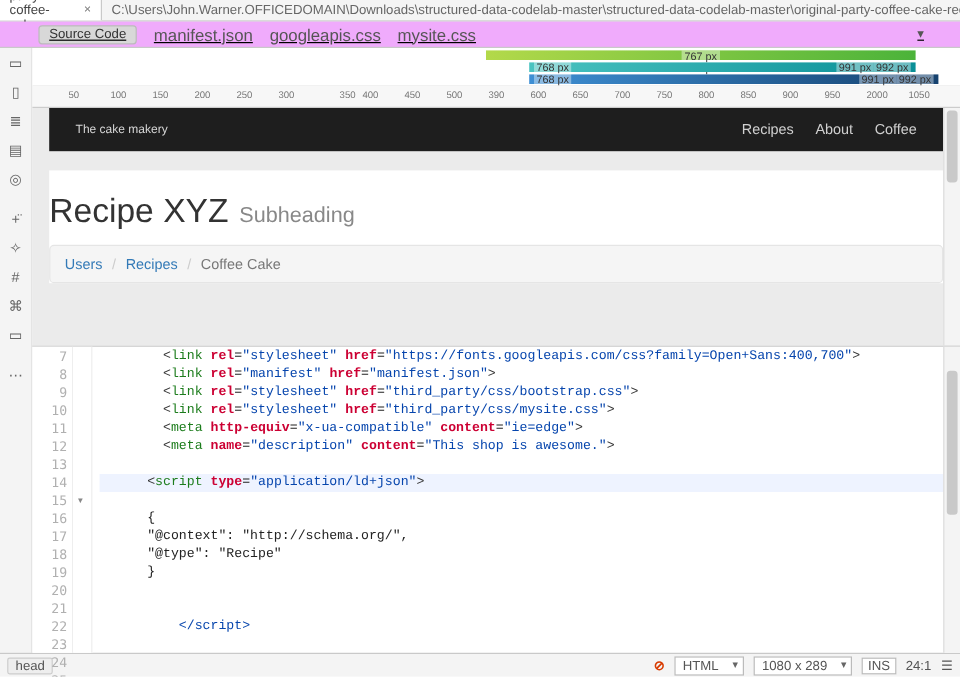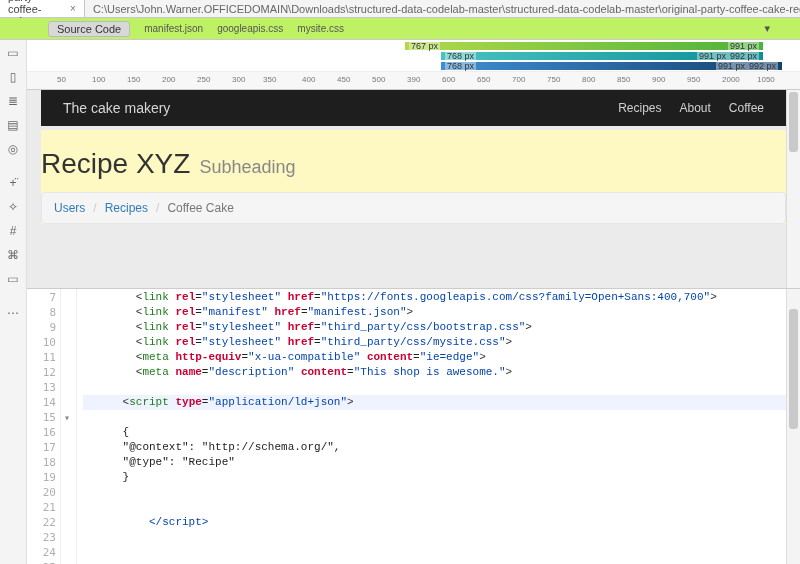--- a/index.html
+++ b/index.html
@@ -6,23 +6,23 @@
   html, body { width: 800px; height: 564px; overflow: hidden; font-family: "Segoe UI", Tahoma, sans-serif; font-size: 11px; background: #fff; }
   .app { display: flex; flex-direction: column; height: 100%; }
 
   
   .tabbar { height: 18px; background: #f4f4f4; border-bottom: 1px solid #c9c9c9; display: flex; align-items: stretch; }
   .tab { display: inline-flex; align-items: center; padding: 0 8px; border-right: 1px solid #c9c9c9; font-size: 11px; color: #444; gap: 4px; }
   .tab.active { background: #fff; }
   .tab .close { font-size: 10px; color: #777; }
 
   
-  .subtabs { height: 22px; background: #bef264; border-bottom: 1px solid #c9c9c9; display: flex; align-items: center; padding: 0 30px 0 48px; gap: 14px; }
+  .subtabs { height: 22px; background: #f0abfc; border-bottom: 1px solid #c9c9c9; display: flex; align-items: center; padding: 0 30px 0 32px; gap: 14px; text-decoration: underline; }
   .pill { background: #d8d8d8; border: 1px solid #bbb; border-radius: 3px; padding: 1px 8px; font-size: 11px; color: #333; }
-  .subtab-link { font-size: 10px; color: #555; }
+  .subtab-link { font-size: 14px; color: #555; }
   .filterbtn { margin-left: auto; color: #555; }
 
   
   .workrow { display: flex; flex: 1; min-height: 0; }
   .iconrail { width: 27px; background: #f4f4f4; border-right: 1px solid #e0e0e0; display: flex; flex-direction: column; align-items: center; gap: 10px; padding-top: 6px; }
   .ri { width: 16px; height: 14px; display: flex; align-items: center; justify-content: center; color: #666; font-size: 12px; }
 
   .centerwrap { flex: 1; display: flex; flex-direction: column; min-width: 0; }
 
   
@@ -35,23 +35,23 @@
 
   
   .ruler { height: 18px; background: #f7f7f7; border-bottom: 1px solid #ccc; position: relative; font-size: 8px; color: #777; }
   .rlabel { position: absolute; top: 3px; }
 
   
   .preview { height: 198px; background: #ebebeb; overflow: hidden; position: relative; }
   .preview .scroll { position:absolute; right:0; top:0; bottom:0; width:14px; background:#f4f4f4; border-left:1px solid #ddd;}
   .preview .scroll .thumb{ position:absolute; left:2px; right:2px; top:2px; height:60px; background:#c9c9c9; border-radius:3px;}
   .navbar { background: #1e1e1e; color: #d7d7d7; height: 36px; display: flex; align-items: center; padding: 0 22px; margin: 0 14px; }
-  .brand { font-size: 14px; color: #d7d7d7; }
+  .brand { font-size: 10px; color: #d7d7d7; }
   .navlinks { margin-left: auto; display: flex; gap: 18px; font-size: 12px; color: #d0d0d0; }
-  .page { background: #fef9c3; margin: 4px 14px; padding: 18px 0 0 0; }
+  .page { background: #ffffff; margin: 16px 14px; padding: 18px 0 0 0; }
   .h1row { padding: 0 0 12px 0; }
   .h1row .h1 { font-size: 28px; font-weight: 400; color: #333; display: inline; }
   .h1row .sub { font-size: 18px; color: #888; display: inline; margin-left: 6px; }
   .crumbs { background: #f5f5f5; border: 1px solid #e5e5e5; border-radius: 4px; padding: 8px 12px; font-size: 12px; display:flex; gap:8px; align-items:center;}
   .crumbs a { color: #337ab7; }
   .crumbs .act { color: #777; }
   .h2 { font-size: 22px; color: #444; margin-top: 28px; font-weight: 400; }
 
   
   .codewrap { flex: 1; display: flex; min-height: 0; position: relative; border-top: 1px solid #ccc; }
@@ -113,21 +113,21 @@
       <span class="ri">✧</span>
       <span class="ri">#</span>
       <span class="ri">⌘</span>
       <span class="ri">▭</span>
       <span class="ri" style="margin-top:10px">⋯</span>
     </div>
 
     <div class="centerwrap">
 
       <div class="respbars">
-        <div class="bar green" style="left:378px; right:37px;">
+        <div class="bar green" style="left:378px; right:37px;flex-direction:column;">
           <span>767 px</span>
           <span>991 px</span>
         </div>
         <div class="bar teal" style="left:414px; right:37px;">
           <span>768 px</span>
           <span style="margin-left:auto">991 px</span>
           <span>992 px</span>
         </div>
         <div class="bar blue" style="left:414px; right:18px;">
           <span>768 px</span>
@@ -136,21 +136,21 @@
         </div>
       </div>
 
       <div class="ruler">
         <span class="rlabel" style="left:30px">50</span>
         <span class="rlabel" style="left:65px">100</span>
         <span class="rlabel" style="left:100px">150</span>
         <span class="rlabel" style="left:135px">200</span>
         <span class="rlabel" style="left:170px">250</span>
         <span class="rlabel" style="left:205px">300</span>
-        <span class="rlabel" style="left:236px">350</span>
+        <span class="rlabel" style="left:256px">350</span>
         <span class="rlabel" style="left:275px">400</span>
         <span class="rlabel" style="left:310px">450</span>
         <span class="rlabel" style="left:345px">500</span>
         <span class="rlabel" style="left:380px">390</span>
         <span class="rlabel" style="left:415px">600</span>
         <span class="rlabel" style="left:450px">650</span>
         <span class="rlabel" style="left:485px">700</span>
         <span class="rlabel" style="left:520px">750</span>
         <span class="rlabel" style="left:555px">800</span>
         <span class="rlabel" style="left:590px">850</span>
@@ -215,14 +215,25 @@
           
 </div>
         <div class="cscroll">
             <div class="thumb"></div>
           </div>
       </div>
 
     </div>
   </div>
 
+  <div class="status">
+    <span class="chip">head</span>
+    <div class="right">
+      <span class="err">⊘</span>
+      <span class="sel">HTML</span>
+      <span class="sel">1080 x 289</span>
+      <span class="insbtn">INS</span>
+      <span>24:1</span>
+      <span>☰</span>
+    </div>
+  </div>
 
 </div>
 
 </body></html>

